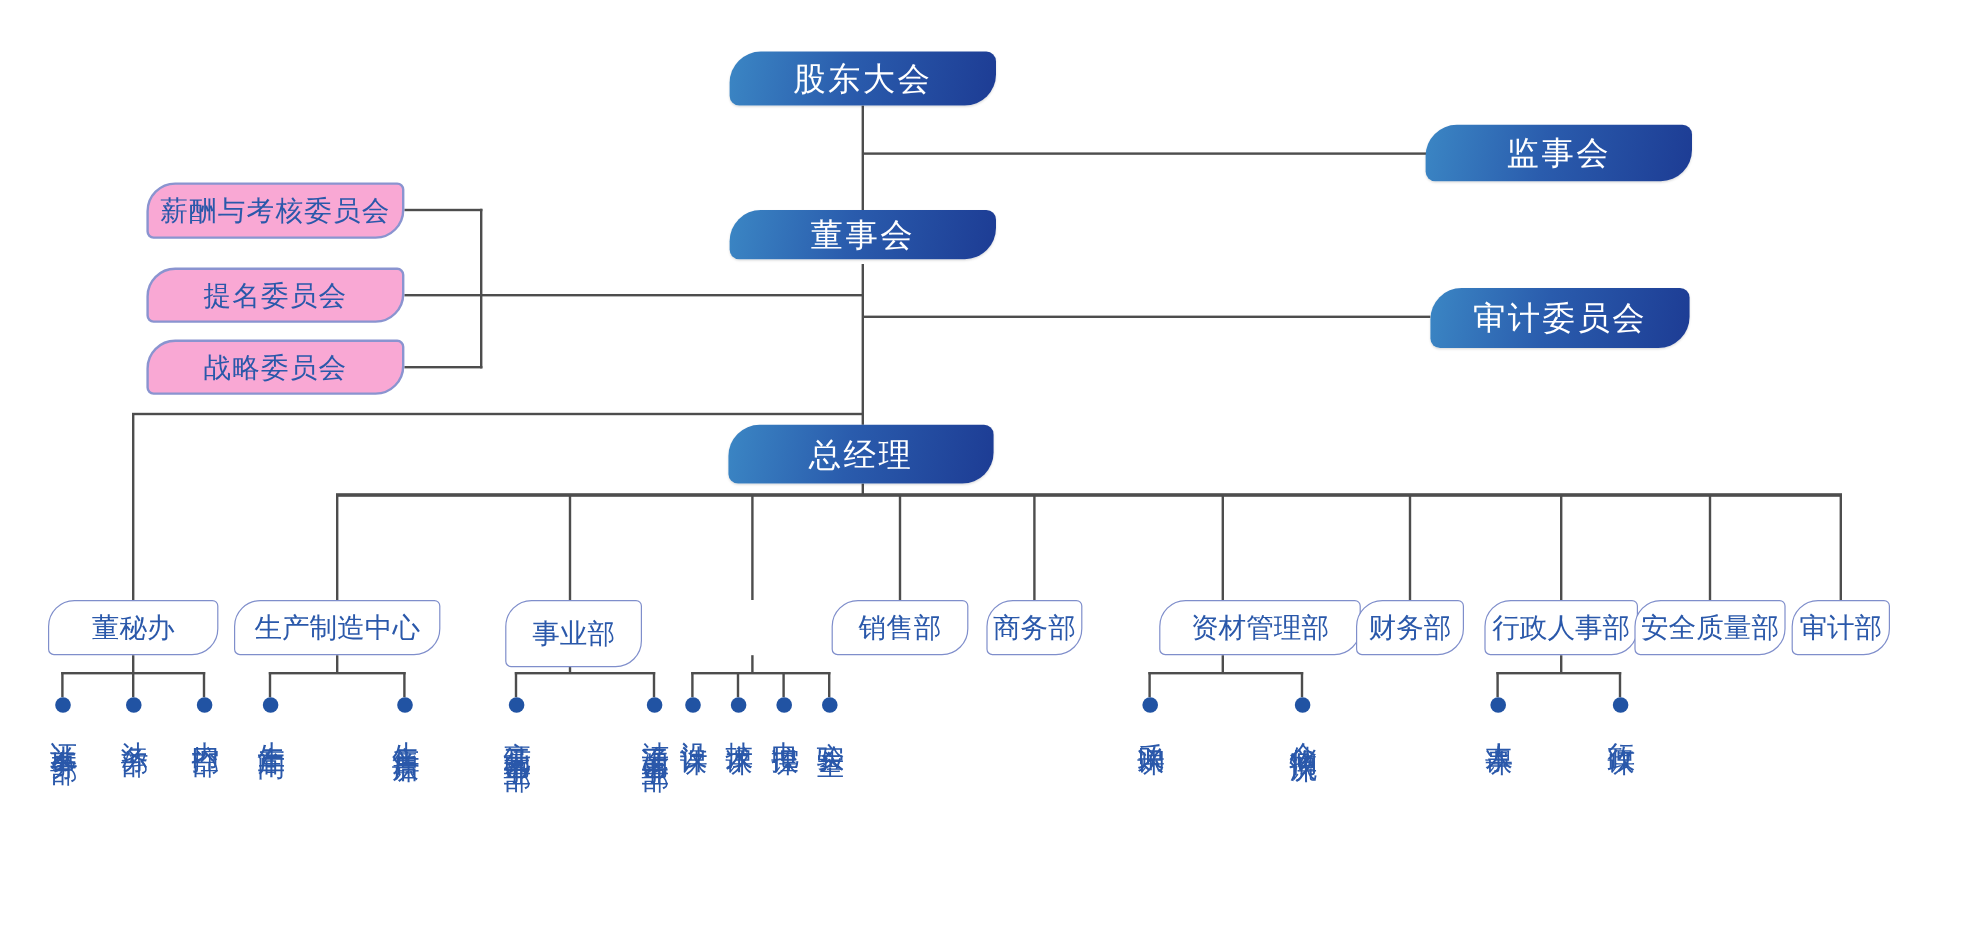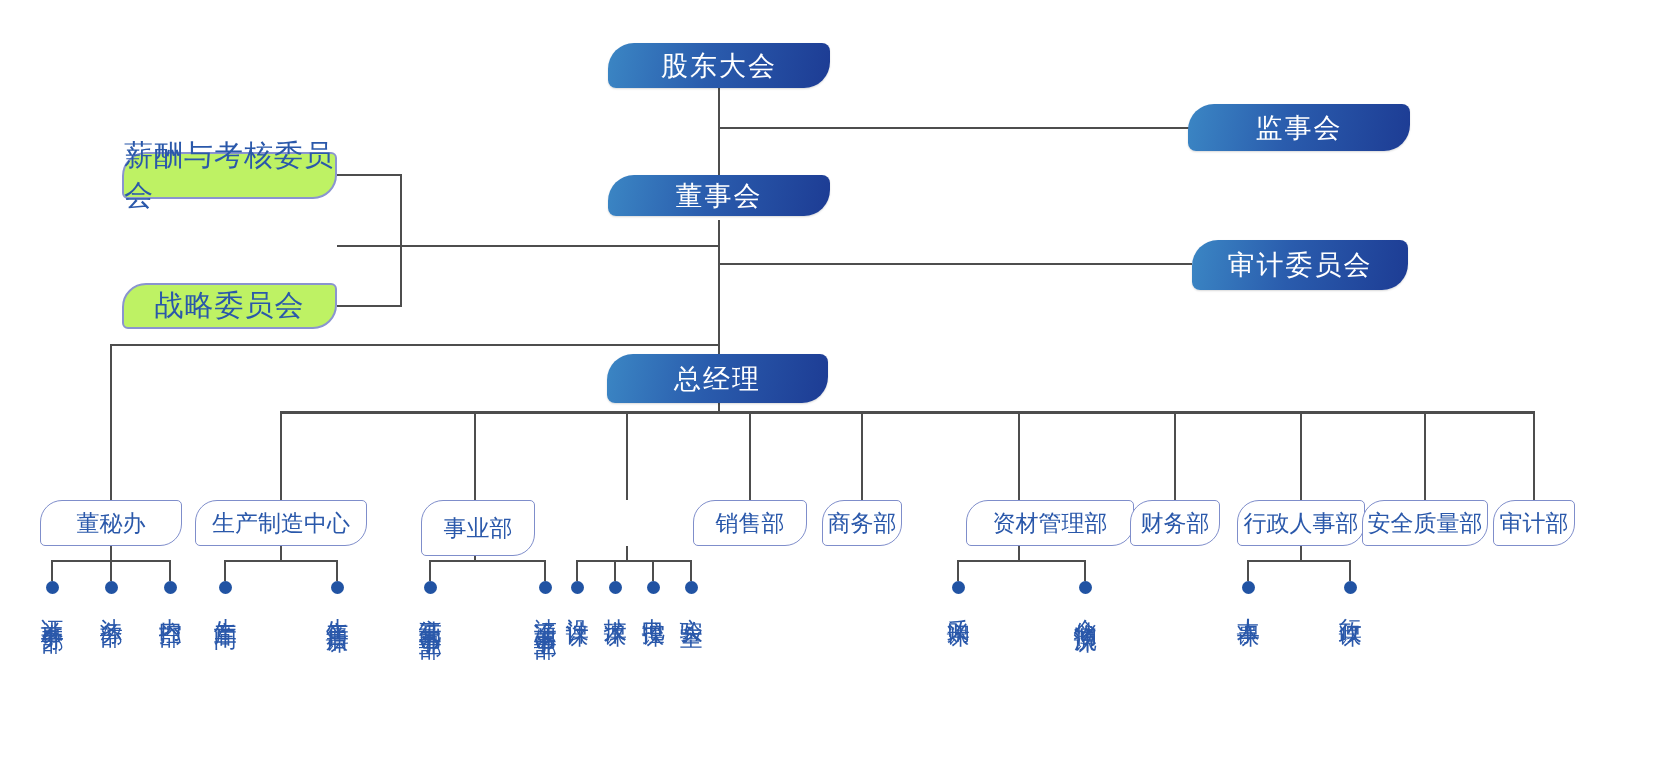--- a/index.html
+++ b/index.html
@@ -10,22 +10,22 @@
   .line{position:absolute;background:#4d4d4d;}
   .bluebox{
     position:absolute;display:flex;align-items:center;justify-content:center;
     background:linear-gradient(100deg,#3b86c4 0%,#2a5cad 45%,#1d3c94 100%);
     border-radius:26px 8px 26px 8px;
     color:#ffffff;font-weight:normal;font-size:27px;letter-spacing:2px;
     box-shadow:0 1px 2px rgba(0,0,0,0.15);
   }
   .whitebox{
     position:absolute;display:flex;align-items:center;justify-content:center;
-    background:#bef264;border:2px solid #8a94d0;border-radius:24px 6px 24px 6px;
-    color:#2a58aa;font-size:29px;letter-spacing:1px;box-sizing:border-box;
+    background:#f9a8d4;border:2px solid #8a94d0;border-radius:24px 6px 24px 6px;
+    color:#2a58aa;font-size:23px;letter-spacing:1px;box-sizing:border-box;
   }
   .deptbox{
     position:absolute;display:flex;align-items:center;justify-content:center;
     background:#ffffff;border:1.5px solid #7f8ecb;border-radius:22px 5px 22px 5px;
     color:#2a58aa;font-size:23px;box-sizing:border-box;white-space:nowrap;
   }
   .dot{position:absolute;width:13px;height:13px;border-radius:50%;background:#2153a3;}
   .leaf{
     position:absolute;top:600px;transform:translateX(-50%);
     writing-mode:vertical-rl;text-orientation:upright;
@@ -101,20 +101,21 @@
   <div class="line" style="left:1247px;top:560px;width:2px;height:21px;"></div>
   <div class="line" style="left:1349px;top:560px;width:2px;height:21px;"></div>
 
   <div class="bluebox" style="left:608px;top:43px;width:222px;height:45px;">股东大会</div>
   <div class="bluebox" style="left:1188px;top:104px;width:222px;height:47px;">监事会</div>
   <div class="bluebox" style="left:608px;top:175px;width:222px;height:41px;">董事会</div>
   <div class="bluebox" style="left:1192px;top:240px;width:216px;height:50px;">审计委员会</div>
   <div class="bluebox" style="left:607px;top:354px;width:221px;height:49px;">总经理</div>
 
   <div class="whitebox" style="left:122px;top:152px;width:215px;height:47px;">薪酬与考核委员会</div>
+  <div class="whitebox" style="left:122px;top:223px;width:215px;height:46px;">提名委员会</div>
   <div class="whitebox" style="left:122px;top:283px;width:215px;height:46px;">战略委员会</div>
 
   <div class="deptbox" style="left:40px;top:500px;width:142px;height:46px;">董秘办</div>
   <div class="deptbox" style="left:195px;top:500px;width:172px;height:46px;">生产制造中心</div>
   <div class="deptbox" style="left:421px;top:500px;width:114px;height:56px;">事业部</div>
   <div class="deptbox" style="left:693px;top:500px;width:114px;height:46px;">销售部</div>
   <div class="deptbox" style="left:822px;top:500px;width:80px;height:46px;">商务部</div>
   <div class="deptbox" style="left:966px;top:500px;width:168px;height:46px;">资材管理部</div>
   <div class="deptbox" style="left:1130px;top:500px;width:90px;height:46px;text-align:center;">财务部</div>
   <div class="deptbox" style="left:1237px;top:500px;width:128px;height:46px;">行政人事部</div>

